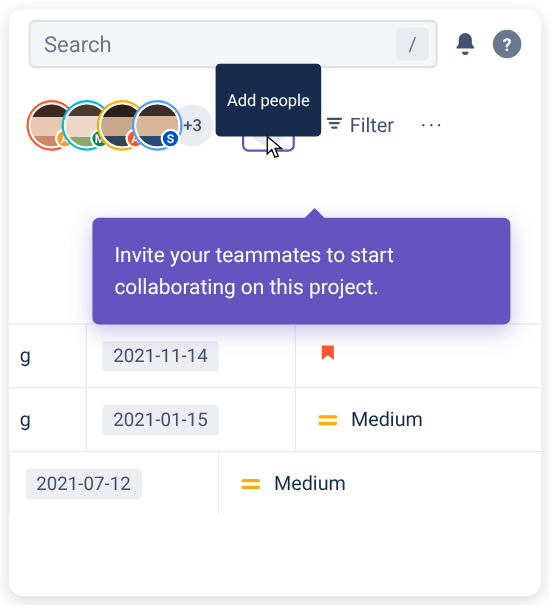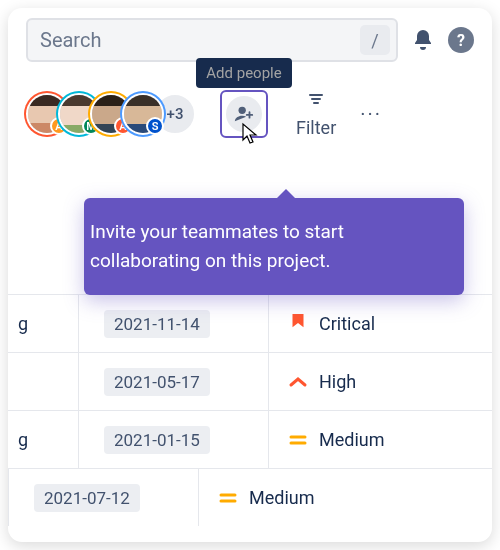--- a/index.html
+++ b/index.html
@@ -124,42 +124,41 @@
   }
   .cursor-pointer {
     position: absolute;
     left: 18px; top: 30px;
     font-size: 22px;
     pointer-events: none;
   }
   .tooltip-dark {
     position: absolute;
     top: -34px;
-    background: #172B4D; color: #a3a3a3;
-    padding: 6px 10px; border-radius: 4px;
+    background: #172B4D; color: #ffffff;
+    padding: 24px 10px; border-radius: 4px;
     font-size: 15px;
     white-space: nowrap;
   }
   .filter-btn {
-    display: flex; align-items: center; gap: 6px;
+    display: flex; align-items: flex-end; gap: 6px;
     color: #42526E; font-size: 18px;
     margin-left: 18px;
     cursor: pointer;
-    flex-direction: column;
   }
   .more-btn { color: #42526E; font-size: 20px; margin-left: 14px; cursor: pointer; letter-spacing: 2px;}
 
   
   .coachmark {
     position: absolute;
     left: 76px; top: 190px;
     background: #6554C0;
     color: #fff;
     border-radius: 6px;
-    padding: 20px 6px;
+    padding: 20px 20px;
     width: 380px;
     font-size: 19px;
     line-height: 1.5;
     box-shadow: 0 6px 20px rgba(101,84,192,0.35);
     z-index: 10;
   }
   .coachmark::before {
     content: "";
     position: absolute;
     top: -9px; left: 192px;
@@ -191,21 +190,20 @@
     border-left: 1px solid #e5e7ec;
     height: 100%;
     padding-left: 14px;
   }
   .date-chip {
     background: #eceef2;
     color: #42526E;
     padding: 4px 10px;
     border-radius: 4px;
     font-size: 17px;
-    margin-left: 11px;
   }
   .cell-priority {
     flex: 1;
     display: flex; align-items: center; gap: 10px;
     border-left: 1px solid #e5e7ec;
     height: 100%;
     padding-left: 18px;
     font-size: 18px;
     color: #172B4D;
   }
@@ -289,38 +287,23 @@
       <div class="cell-name">g</div>
       <div class="cell-date">
         <span class="date-chip">2021-11-14</span>
       </div>
       <div class="cell-priority">
         <span class="prio-icon prio-critical">
           <svg viewBox="0 0 16 20" width="18" height="22" fill="currentColor">
               <path d="M3 1h10v12l-5-4-5 4z"></path>
             </svg>
         </span>
-        <span>Critical</span>
-      </div>
-    </div>
-
-    <div class="row">
-      <div class="cell-name"></div>
-      <div class="cell-date">
-        <span class="date-chip">2021-05-17</span>
-      </div>
-      <div class="cell-priority">
-        <span class="prio-icon prio-high">
-          <svg viewBox="0 0 20 12" width="20" height="12" fill="none" stroke="currentColor" stroke-width="3" stroke-linecap="round">
-              <path d="M3 9 L10 3 L17 9"></path>
-            </svg>
-        </span>
-        <span>High</span>
-      </div>
-    </div>
+      </div>
+    </div>
+
 
     <div class="row">
       <div class="cell-name">g</div>
       <div class="cell-date">
         <span class="date-chip">2021-01-15</span>
       </div>
       <div class="cell-priority">
         <span class="prio-icon prio-medium">
           <svg viewBox="0 0 20 14" width="20" height="14" fill="none" stroke="currentColor" stroke-width="3" stroke-linecap="round">
               <path d="M3 4 H17 M3 10 H17"></path>

